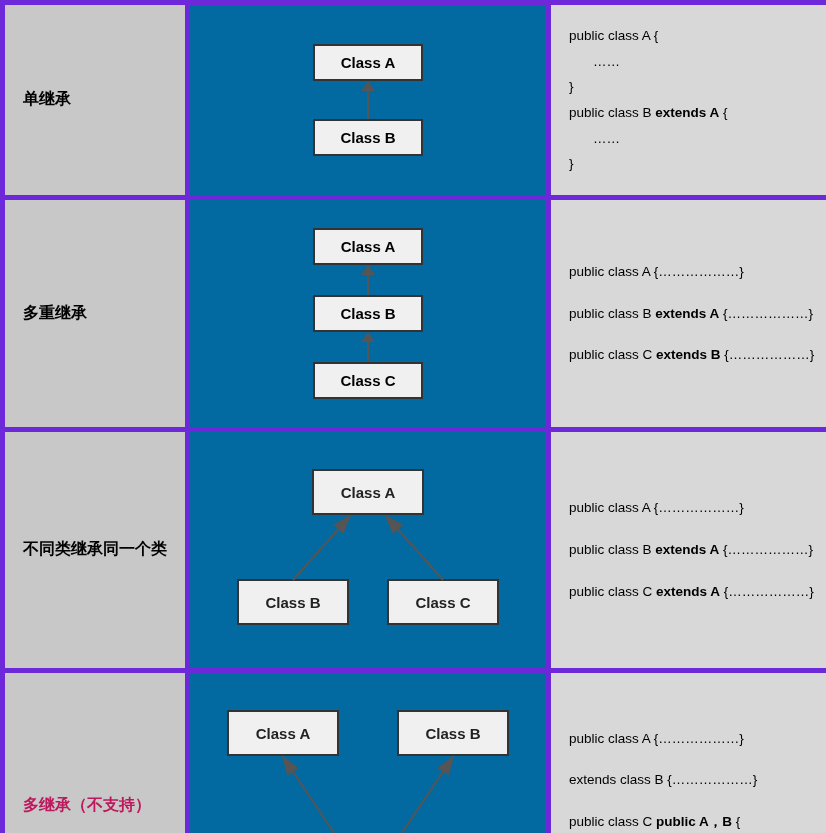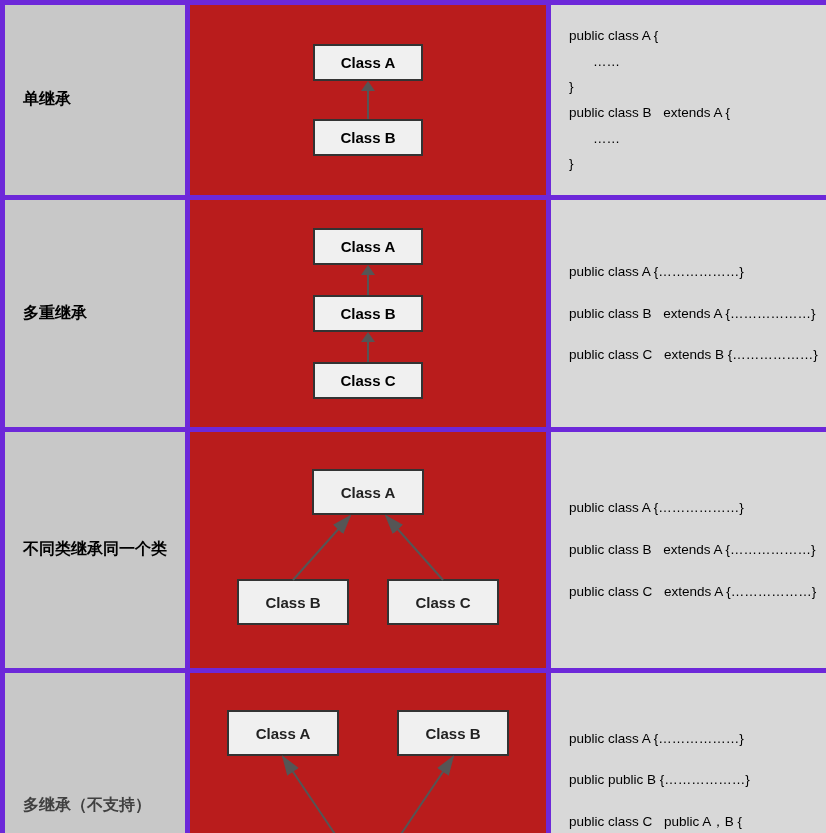--- a/index.html
+++ b/index.html
@@ -13,40 +13,40 @@
       width: 826px;
       border-collapse: collapse;
     }
     .table td {
       border: 5px solid #6d28d9;
       vertical-align: middle;
       padding: 18px;
     }
     .left-cell {
       width: 440px;
-      background: #b91c1c;
+      background: #0369a1;
       text-align: center;
       position: relative;
     }
     .right-cell {
       background: #d8d8d8;
       vertical-align: top;
       padding: 20px 24px;
     }
     .label-cell {
       width: 120px;
       background: #c8c8c8;
       vertical-align: top;
       padding: 14px 10px;
       font-size: 16px;
       font-weight: bold;
       white-space: nowrap;
     }
     .label-red {
-      color: #404040;
+      color: #be185d;
       margin-top: 44px;
     }
 
     
     .class-box {
       display: inline-block;
       border: 2px solid #333;
       background: #f0f0f0;
       padding: 8px 24px;
       font-size: 15px;
@@ -83,22 +83,21 @@
     
     .code-block {
       line-height: 1.9;
       font-size: 13.5px;
     }
     .code-line {
       display: block;
       white-space: nowrap;
     }
     .code-bold {
-      font-weight: normal;
-      margin-left: 8px;
+      font-weight: bold;
     }
     .code-red {
       color: #e83030;
       font-weight: bold;
     }
     .code-indent {
       margin-left: 24px;
     }
 
     
@@ -245,21 +244,21 @@
           <line x1="135" y1="145" x2="75" y2="56" stroke="#555" stroke-width="2" marker-end="url(#arrowhead3)"></line>
 
           <line x1="185" y1="145" x2="245" y2="56" stroke="#555" stroke-width="2" marker-end="url(#arrowhead4)"></line>
         </svg>
       </div>
     </td>
     <td class="right-cell">
       <div class="code-block">
         <span class="code-line">public class A {………………}</span>
         <span class="code-line" style="line-height:1.2;">&nbsp;</span>
-        <span class="code-line">public public B {………………}</span>
+        <span class="code-line">extends class B {………………}</span>
         <span class="code-line" style="line-height:1.2;">&nbsp;</span>
         <span class="code-line">public class C <span class="code-bold">public A，B</span> {</span>
         <span class="code-line code-indent">……………………</span>
         <span class="code-line code-red">} // Java 不支持多继承</span>
       </div>
     </td>
   </tr>
 </tbody>
   </table>
 

